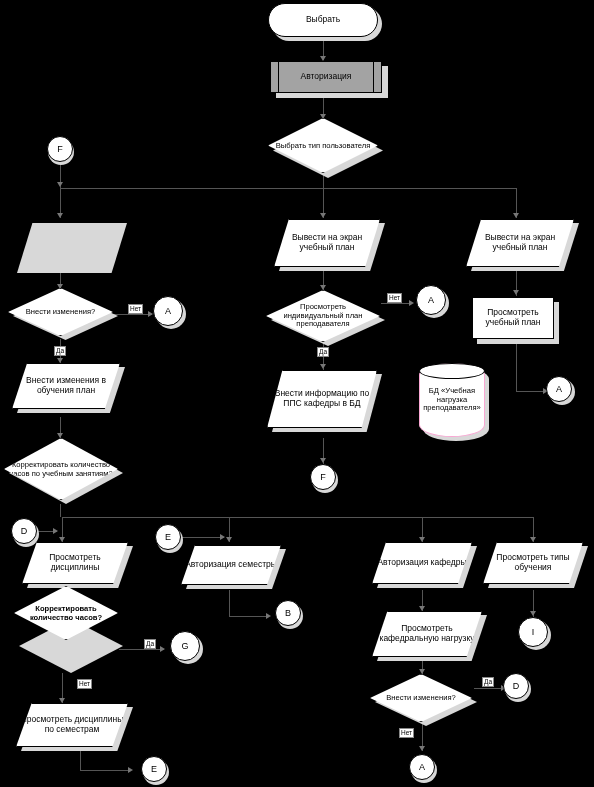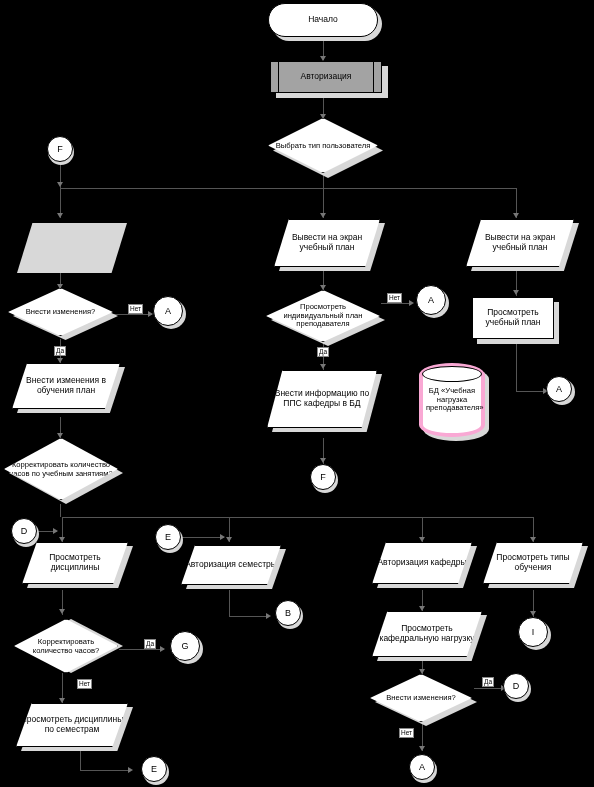--- a/index.html
+++ b/index.html
@@ -25,21 +25,21 @@
   
   .para{background:#fff;border:1px solid #000;
         clip-path:polygon(14% 0,100% 0,86% 100%,0 100%);}
   .para-sh{clip-path:polygon(14% 0,100% 0,86% 100%,0 100%);}
   
   .dia{background:#fff;border:1px solid #000;
        clip-path:polygon(50% 0,100% 50%,50% 100%,0 50%);}
   .dia-sh{clip-path:polygon(50% 0,100% 50%,50% 100%,0 50%);}
   .dia .label{font-size:7.6px;}
   
-  .db{background:#fff;border:4px solid #f9a8d4;border-radius:50%/12px;}
+  .db{background:#fff;border:1px solid #f9a8d4;border-radius:50%/12px;}
   .db .cap{position:absolute;left:-1px;right:-1px;top:-1px;height:14px;
            border:1px solid #000;border-radius:50%;background:#fff;}
   .db .label{font-size:7.6px;z-index:2;}
   
   .ln{position:absolute;background:#555;}
   .lnv{width:1px;} .lnh{height:1px;}
   .arr{position:absolute;width:0;height:0;
        border-left:3.5px solid transparent;border-right:3.5px solid transparent;
        border-top:5px solid #777;}
   .arrr{position:absolute;width:0;height:0;
@@ -133,21 +133,21 @@
   <div class="arr" style="left:418.5px;top:669px;"></div>
   <div class="ln lnh" style="left:474px;top:688px;width:30px;"></div>
   <div class="arrr" style="left:501px;top:684.5px;"></div>
   <div class="ln lnv" style="left:422px;top:713px;height:38px;"></div>
   <div class="arr" style="left:418.5px;top:746px;"></div>
   <div class="ln lnv" style="left:533px;top:590px;height:27px;"></div>
   <div class="arr" style="left:529.5px;top:611px;"></div>
 
   <div class="sh" style="left:272px;top:7px;width:110px;height:34px;border-radius:22px;"></div>
   <div class="node term" style="left:268px;top:3px;width:110px;height:34px;">
-    <div class="label">Начало</div>
+    <div class="label">Выбрать</div>
   </div>
 
   <div class="sh" style="left:276px;top:66px;width:112px;height:32px;"></div>
   <div class="node pre" style="left:270px;top:61px;width:112px;height:32px;">
     <div class="bar l"></div>
     <div class="bar r"></div>
     <div class="label">Авторизация</div>
   </div>
 
   <div class="sh dia-sh" style="left:273px;top:123px;width:110px;height:55px;"></div>
@@ -261,21 +261,21 @@
   <div class="node para" style="left:372px;top:542px;width:100px;height:42px;">
     <div class="label">Авторизация кафедры</div>
   </div>
 
   <div class="sh para-sh" style="left:488px;top:546px;width:100px;height:42px;"></div>
   <div class="node para" style="left:483px;top:542px;width:100px;height:42px;">
     <div class="label">Просмотреть типы обучения</div>
   </div>
 
   <div class="sh dia-sh" style="left:19px;top:619px;width:104px;height:54px;"></div>
-  <div class="node dia" style="left:14px;top:619px;width:104px;height:54px;">
+  <div class="node dia" style="left:14px;top:586px;width:104px;height:54px;font-weight:bold;">
     <div class="label">Корректировать количество часов?</div>
   </div>
   <div class="elabel" style="left:144px;top:639px;">Да</div>
   <div class="elabel" style="left:77px;top:679px;">Нет</div>
 
   <div class="sh" style="left:173px;top:634px;width:30px;height:30px;border-radius:50%;"></div>
   <div class="node conn" style="left:170px;top:631px;width:30px;height:30px;">
     <div class="label">G</div>
   </div>
 

